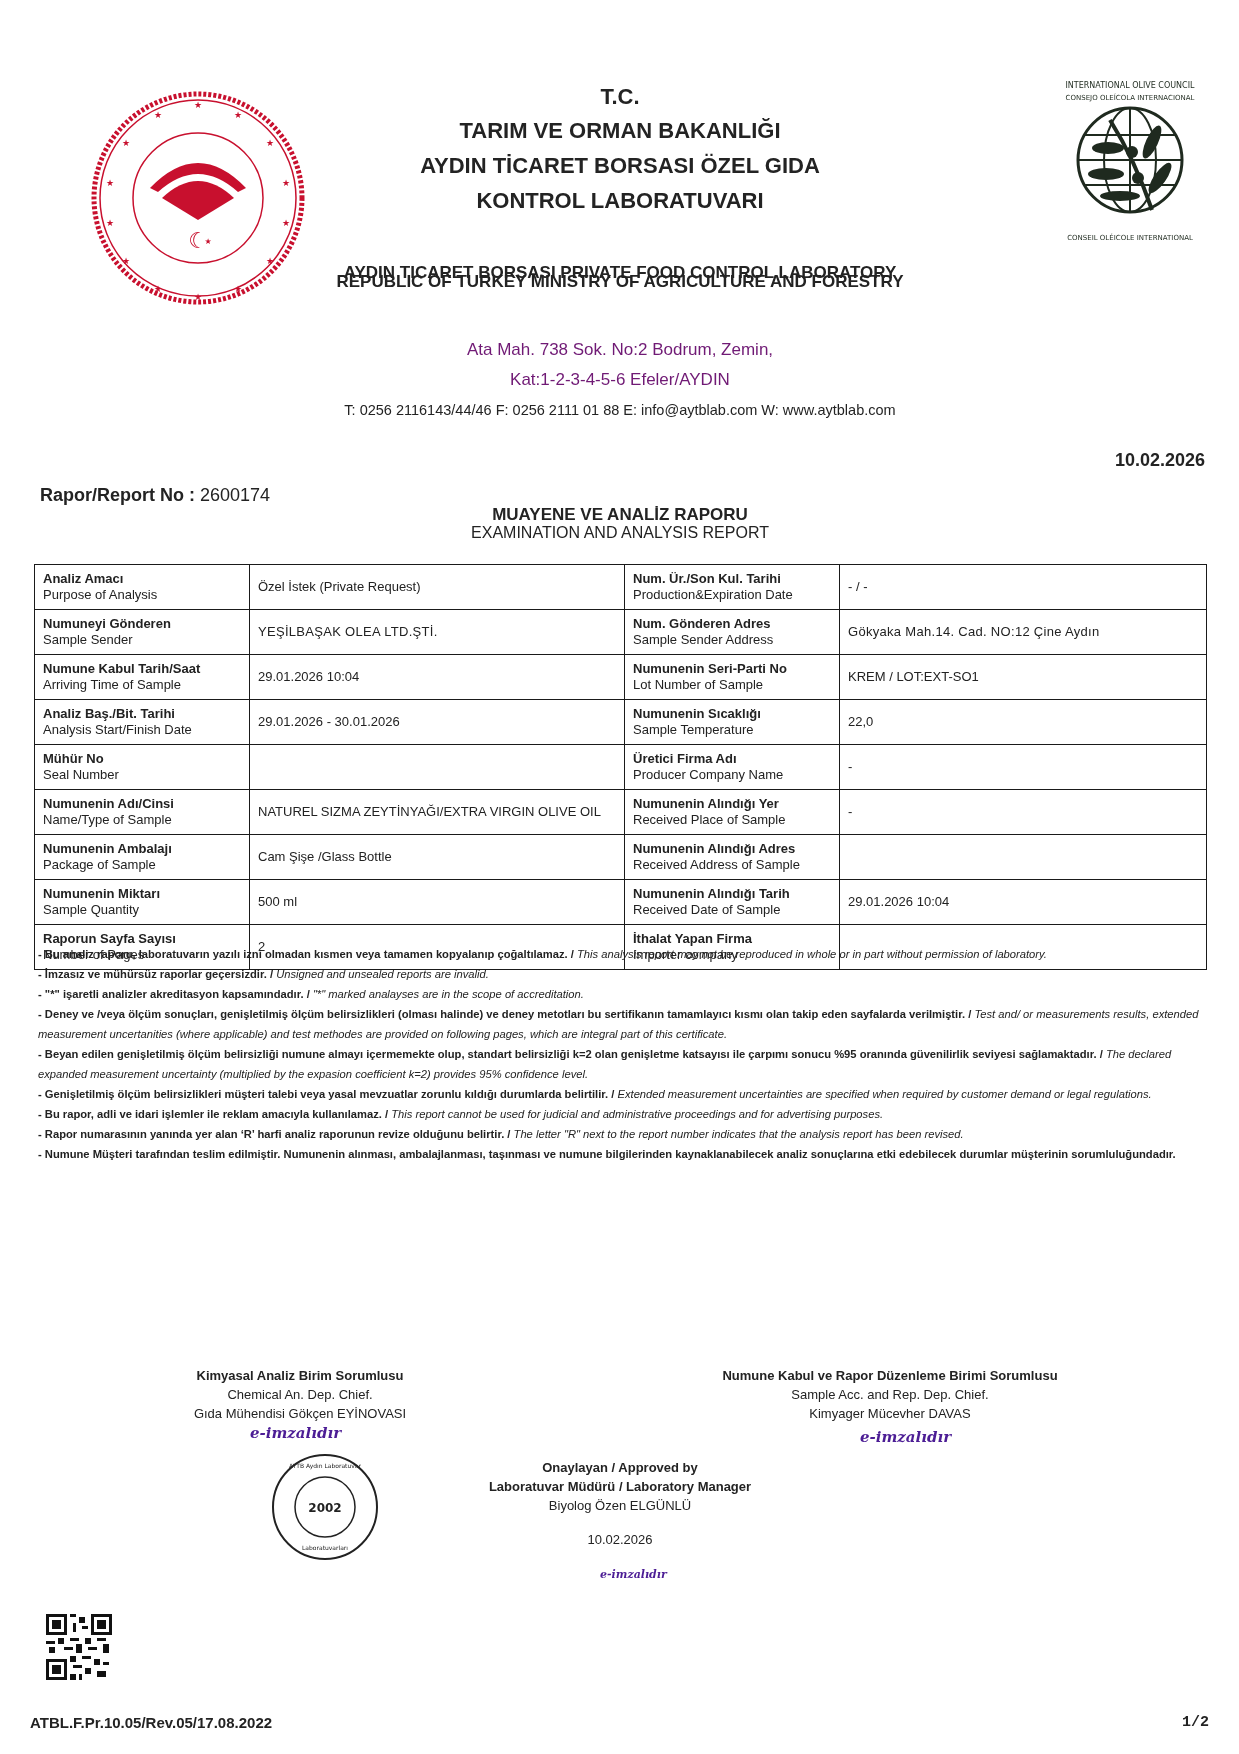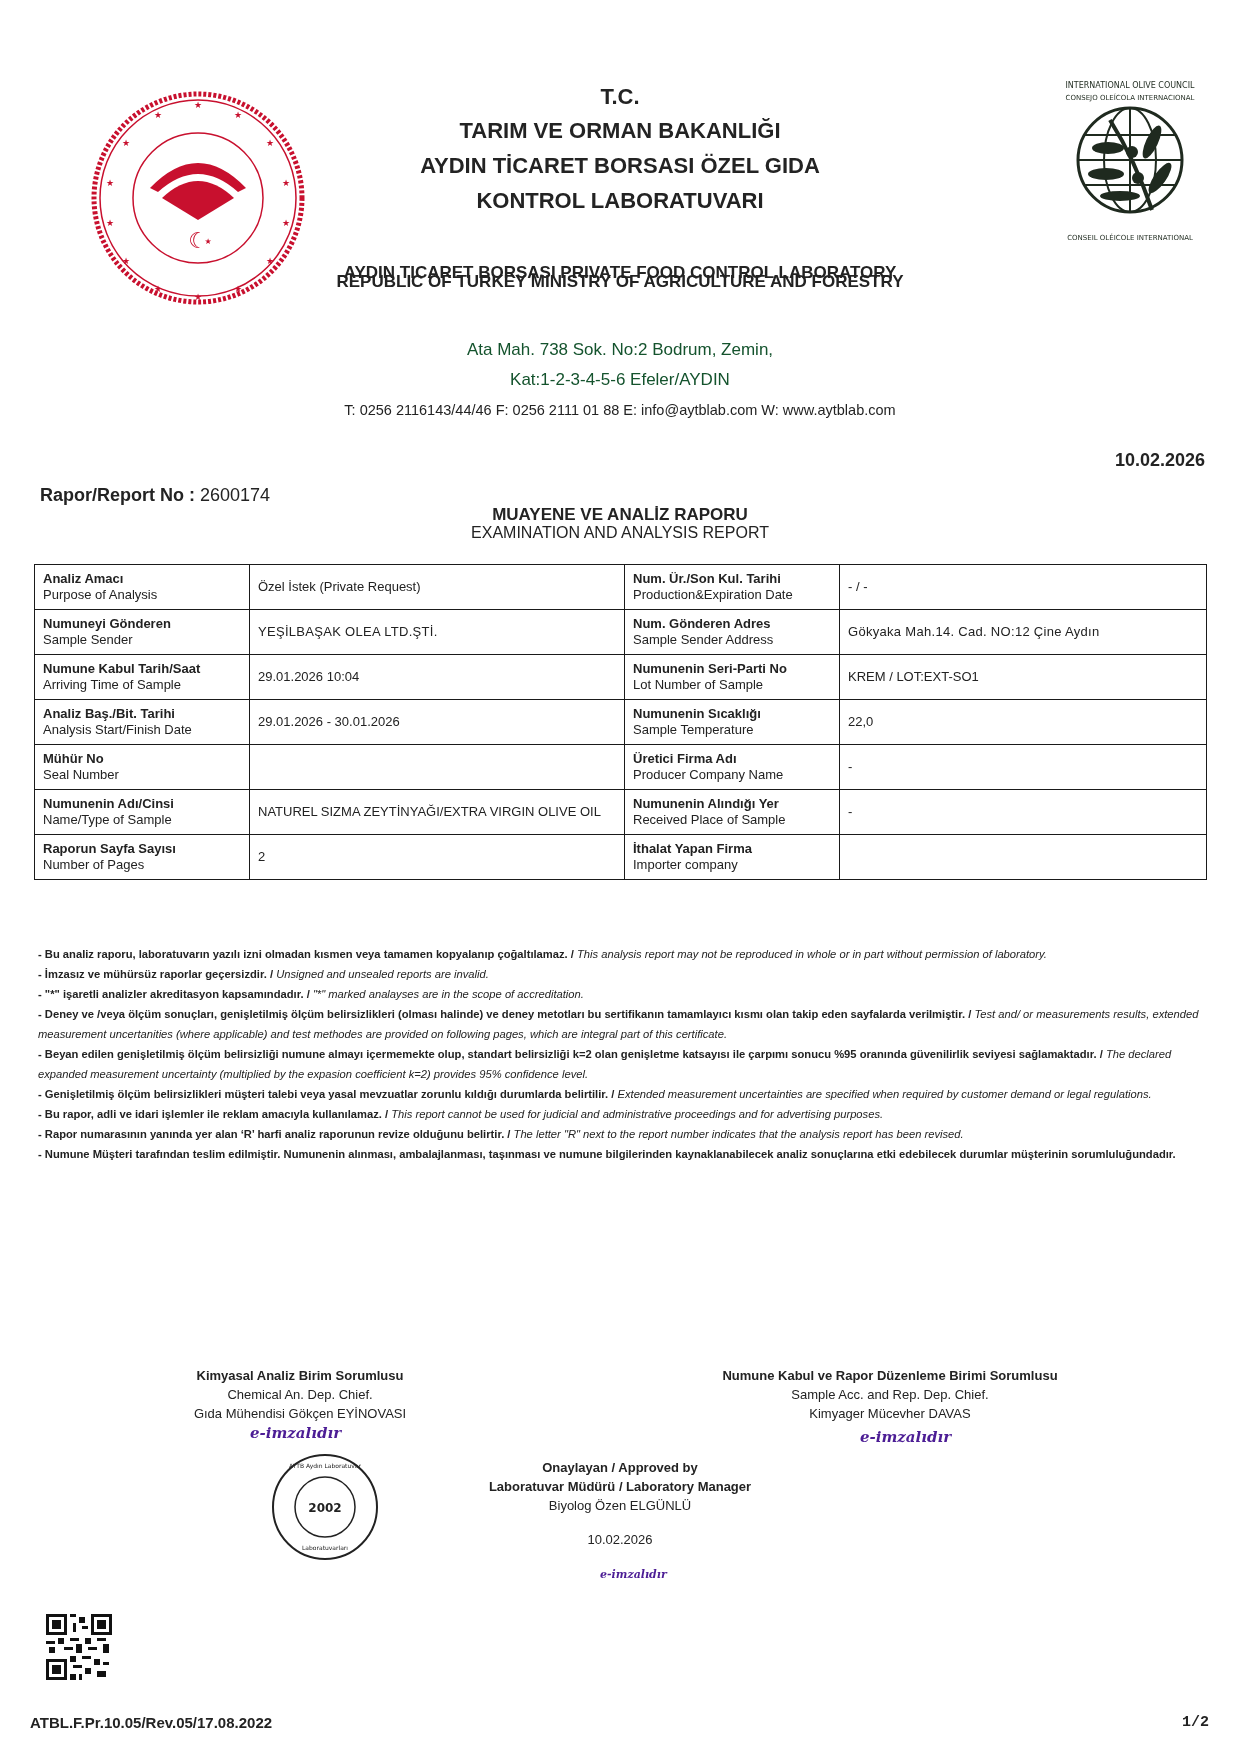--- a/index.html
+++ b/index.html
@@ -13,21 +13,21 @@
   .logo-left { left: 88px; top: 88px; width: 220px; height: 220px; }
   .logo-right { left: 1040px; top: 70px; width: 180px; height: 180px; }
   .hdr { left: 300px; width: 640px; text-align: center; font-weight: bold; color: #232323; }
   .hdr.t1 { top: 84px; font-size: 22px; }
   .hdr.t2 { top: 118px; font-size: 22px; }
   .hdr.t3 { top: 153px; font-size: 22px; }
   .hdr.t4 { top: 188px; font-size: 22px; }
   .hdr.t5 { top: 228px; font-size: 17px; margin-top: 44px; }
   .hdr.t6 { top: 263px; font-size: 17px; }
 
-  .addr { left: 300px; width: 640px; text-align: center; font-size: 17px; color: #14532d; }
+  .addr { left: 300px; width: 640px; text-align: center; font-size: 17px; color: #701a75; }
   .addr.a1 { top: 340px; }
   .addr.a2 { top: 370px; }
   .contact { left: 240px; width: 760px; text-align: center; font-size: 14.5px; top: 402px; color: #232323; }
 
   .date-top { right: 34px; top: 450px; font-size: 18px; font-weight: bold; color: #232323; }
   .report-no { left: 40px; top: 485px; font-size: 18px; color: #232323; }
   .report-no b { font-weight: bold; }
   .title-tr { left: 300px; width: 640px; text-align: center; top: 505px; font-size: 17px; font-weight: bold; color: #232323; }
   .title-en { left: 300px; width: 640px; text-align: center; top: 524px; font-size: 16px; color: #232323; }
 
@@ -211,20 +211,44 @@
       <td>
           <span class="lbl-tr">Numunenin Adı/Cinsi</span>
           <span class="lbl-en">Name/Type of Sample</span>
         </td>
       <td>NATUREL SIZMA ZEYTİNYAĞI/EXTRA VIRGIN OLIVE OIL</td>
       <td>
           <span class="lbl-tr">Numunenin Alındığı Yer</span>
           <span class="lbl-en">Received Place of Sample</span>
         </td>
       <td>-</td>
+    </tr>
+    <tr>
+      <td>
+          <span class="lbl-tr">Numunenin Ambalajı</span>
+          <span class="lbl-en">Package of Sample</span>
+        </td>
+      <td>Cam Şişe /Glass Bottle</td>
+      <td>
+          <span class="lbl-tr">Numunenin Alındığı Adres</span>
+          <span class="lbl-en">Received Address of Sample</span>
+        </td>
+      <td></td>
+    </tr>
+    <tr>
+      <td>
+          <span class="lbl-tr">Numunenin Miktarı</span>
+          <span class="lbl-en">Sample Quantity</span>
+        </td>
+      <td>500 ml</td>
+      <td>
+          <span class="lbl-tr">Numunenin Alındığı Tarih</span>
+          <span class="lbl-en">Received Date of Sample</span>
+        </td>
+      <td>29.01.2026 10:04</td>
     </tr>
     <tr>
       <td>
           <span class="lbl-tr">Raporun Sayfa Sayısı</span>
           <span class="lbl-en">Number of Pages</span>
         </td>
       <td>2</td>
       <td>
           <span class="lbl-tr">İthalat Yapan Firma</span>
           <span class="lbl-en">Importer company</span>

